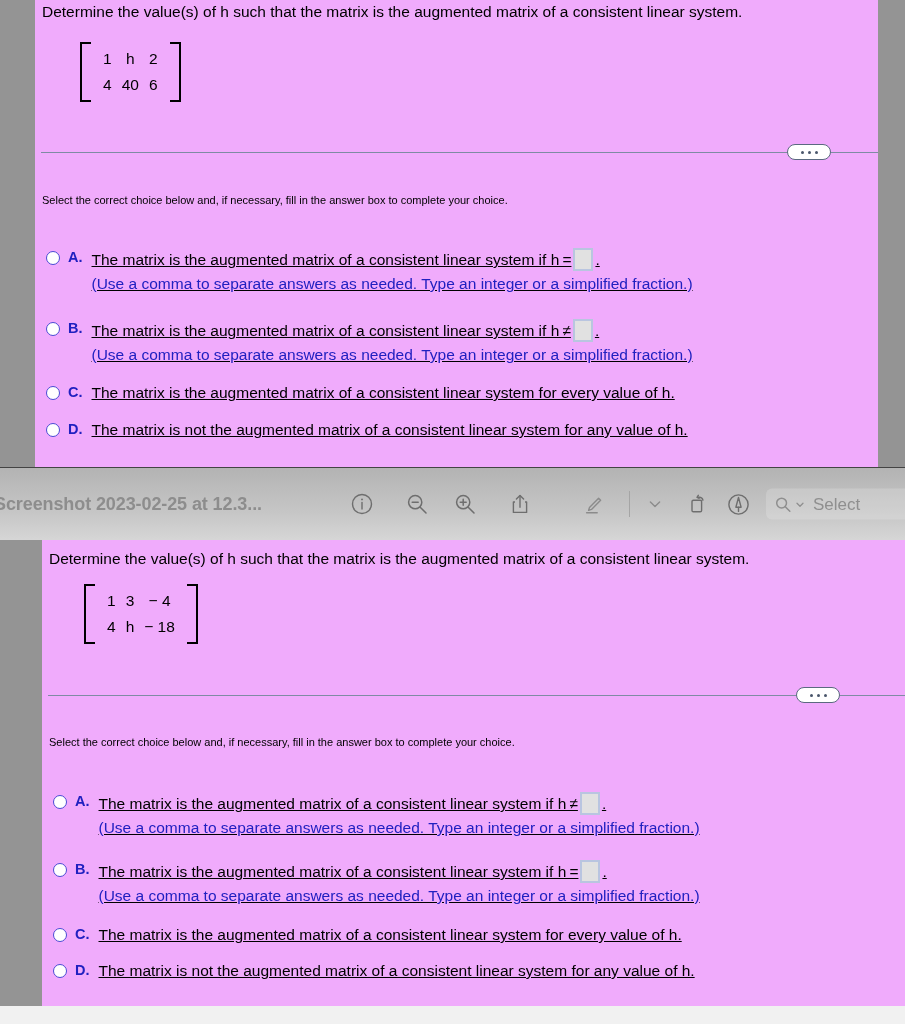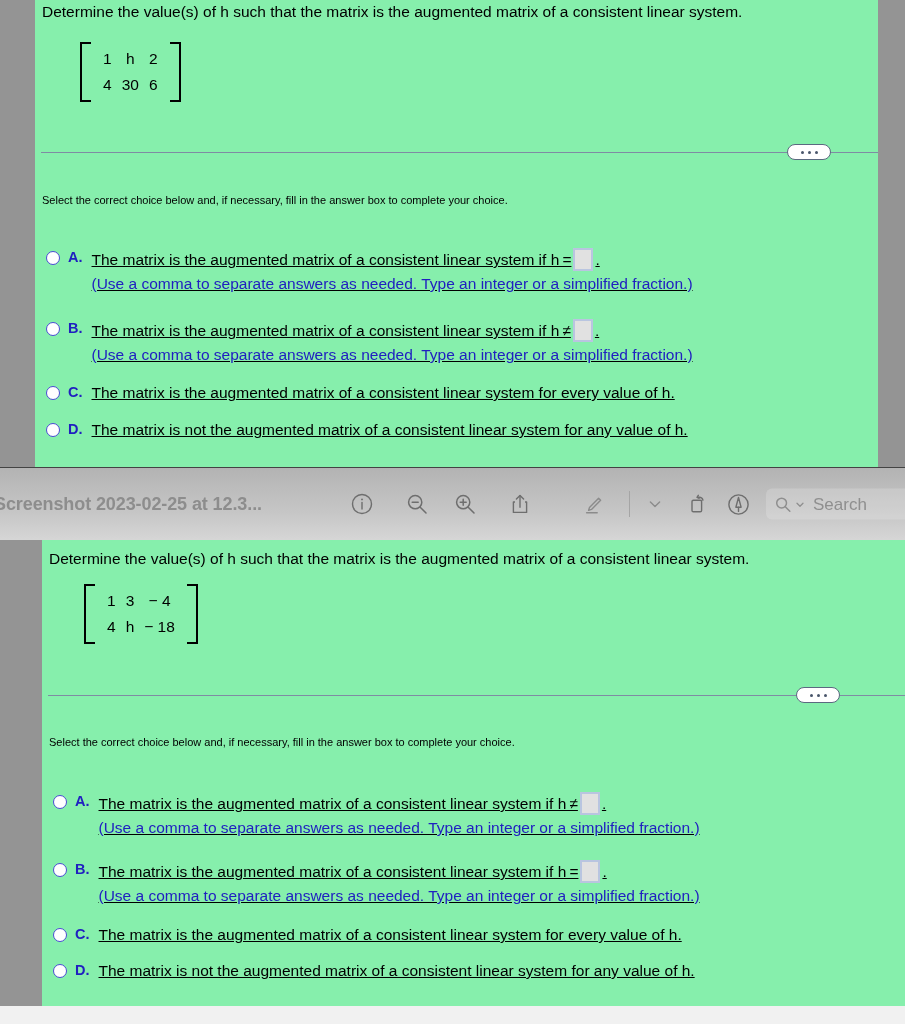--- a/index.html
+++ b/index.html
@@ -27,21 +27,21 @@
     position: absolute;
     top: 0;
     left: 0;
     bottom: 0;
     background: #949494;
   }
   .paper {
     position: absolute;
     top: 0;
     bottom: 0;
-    background: #86efac;
+    background: #f0abfc;
   }
 
   
   #panel-top { top: 0; height: 467px; background: #949494; }
   #panel-top .gutter { width: 35px; }
   #panel-top .paper  { left: 35px; width: 843px; }
 
   
   #panel-bottom { top: 540px; height: 484px; background: #949494; }
   #panel-bottom .gutter { width: 42px; }
@@ -253,21 +253,21 @@
 
     <div class="qtext" style="left:7px; top:2px;">Determine the value(s) of h such that the matrix is the augmented matrix of a consistent linear system.</div>
 
     <div class="matrix" style="left:45px; top:42px;">
       <div class="brk left"></div>
       <div class="mgrid" style="grid-template-columns:auto auto auto;">
         <span>1</span>
         <span>h</span>
         <span>2</span>
         <span>4</span>
-        <span>30</span>
+        <span>40</span>
         <span>6</span>
       </div>
       <div class="brk right"></div>
     </div>
 
     <div class="divider" style="left:6px; top:152px; width:837px;"></div>
     <div class="pill" style="left:752px; top:144px;">
       <i></i>
       <i></i>
       <i></i>
@@ -388,21 +388,21 @@
   </div>
 
   <div id="tb-search" style="left:766px;">
     <svg width="18" height="18" viewBox="0 0 18 18" fill="none" stroke="#8f8f8f" stroke-width="1.5">
       <circle cx="7.6" cy="7.6" r="4.9"></circle>
       <path d="M11.3 11.3 L15.8 15.8" stroke-linecap="round"></path>
     </svg>
     <svg width="10" height="10" viewBox="0 0 10 10" fill="none" stroke="#8f8f8f" stroke-width="1.3">
       <path d="M2 3.8 L5 6.8 L8 3.8" stroke-linecap="round" stroke-linejoin="round"></path>
     </svg>
-    <span class="sp">Search</span>
+    <span class="sp">Select</span>
   </div>
 </div>
 
 <div class="panel" id="panel-bottom">
   <div class="gutter"></div>
   <div class="paper">
 
     <div class="qtext" style="left:7px; top:9px;">Determine the value(s) of h such that the matrix is the augmented matrix of a consistent linear system.</div>
 
     <div class="matrix" style="left:42px; top:44px;">

